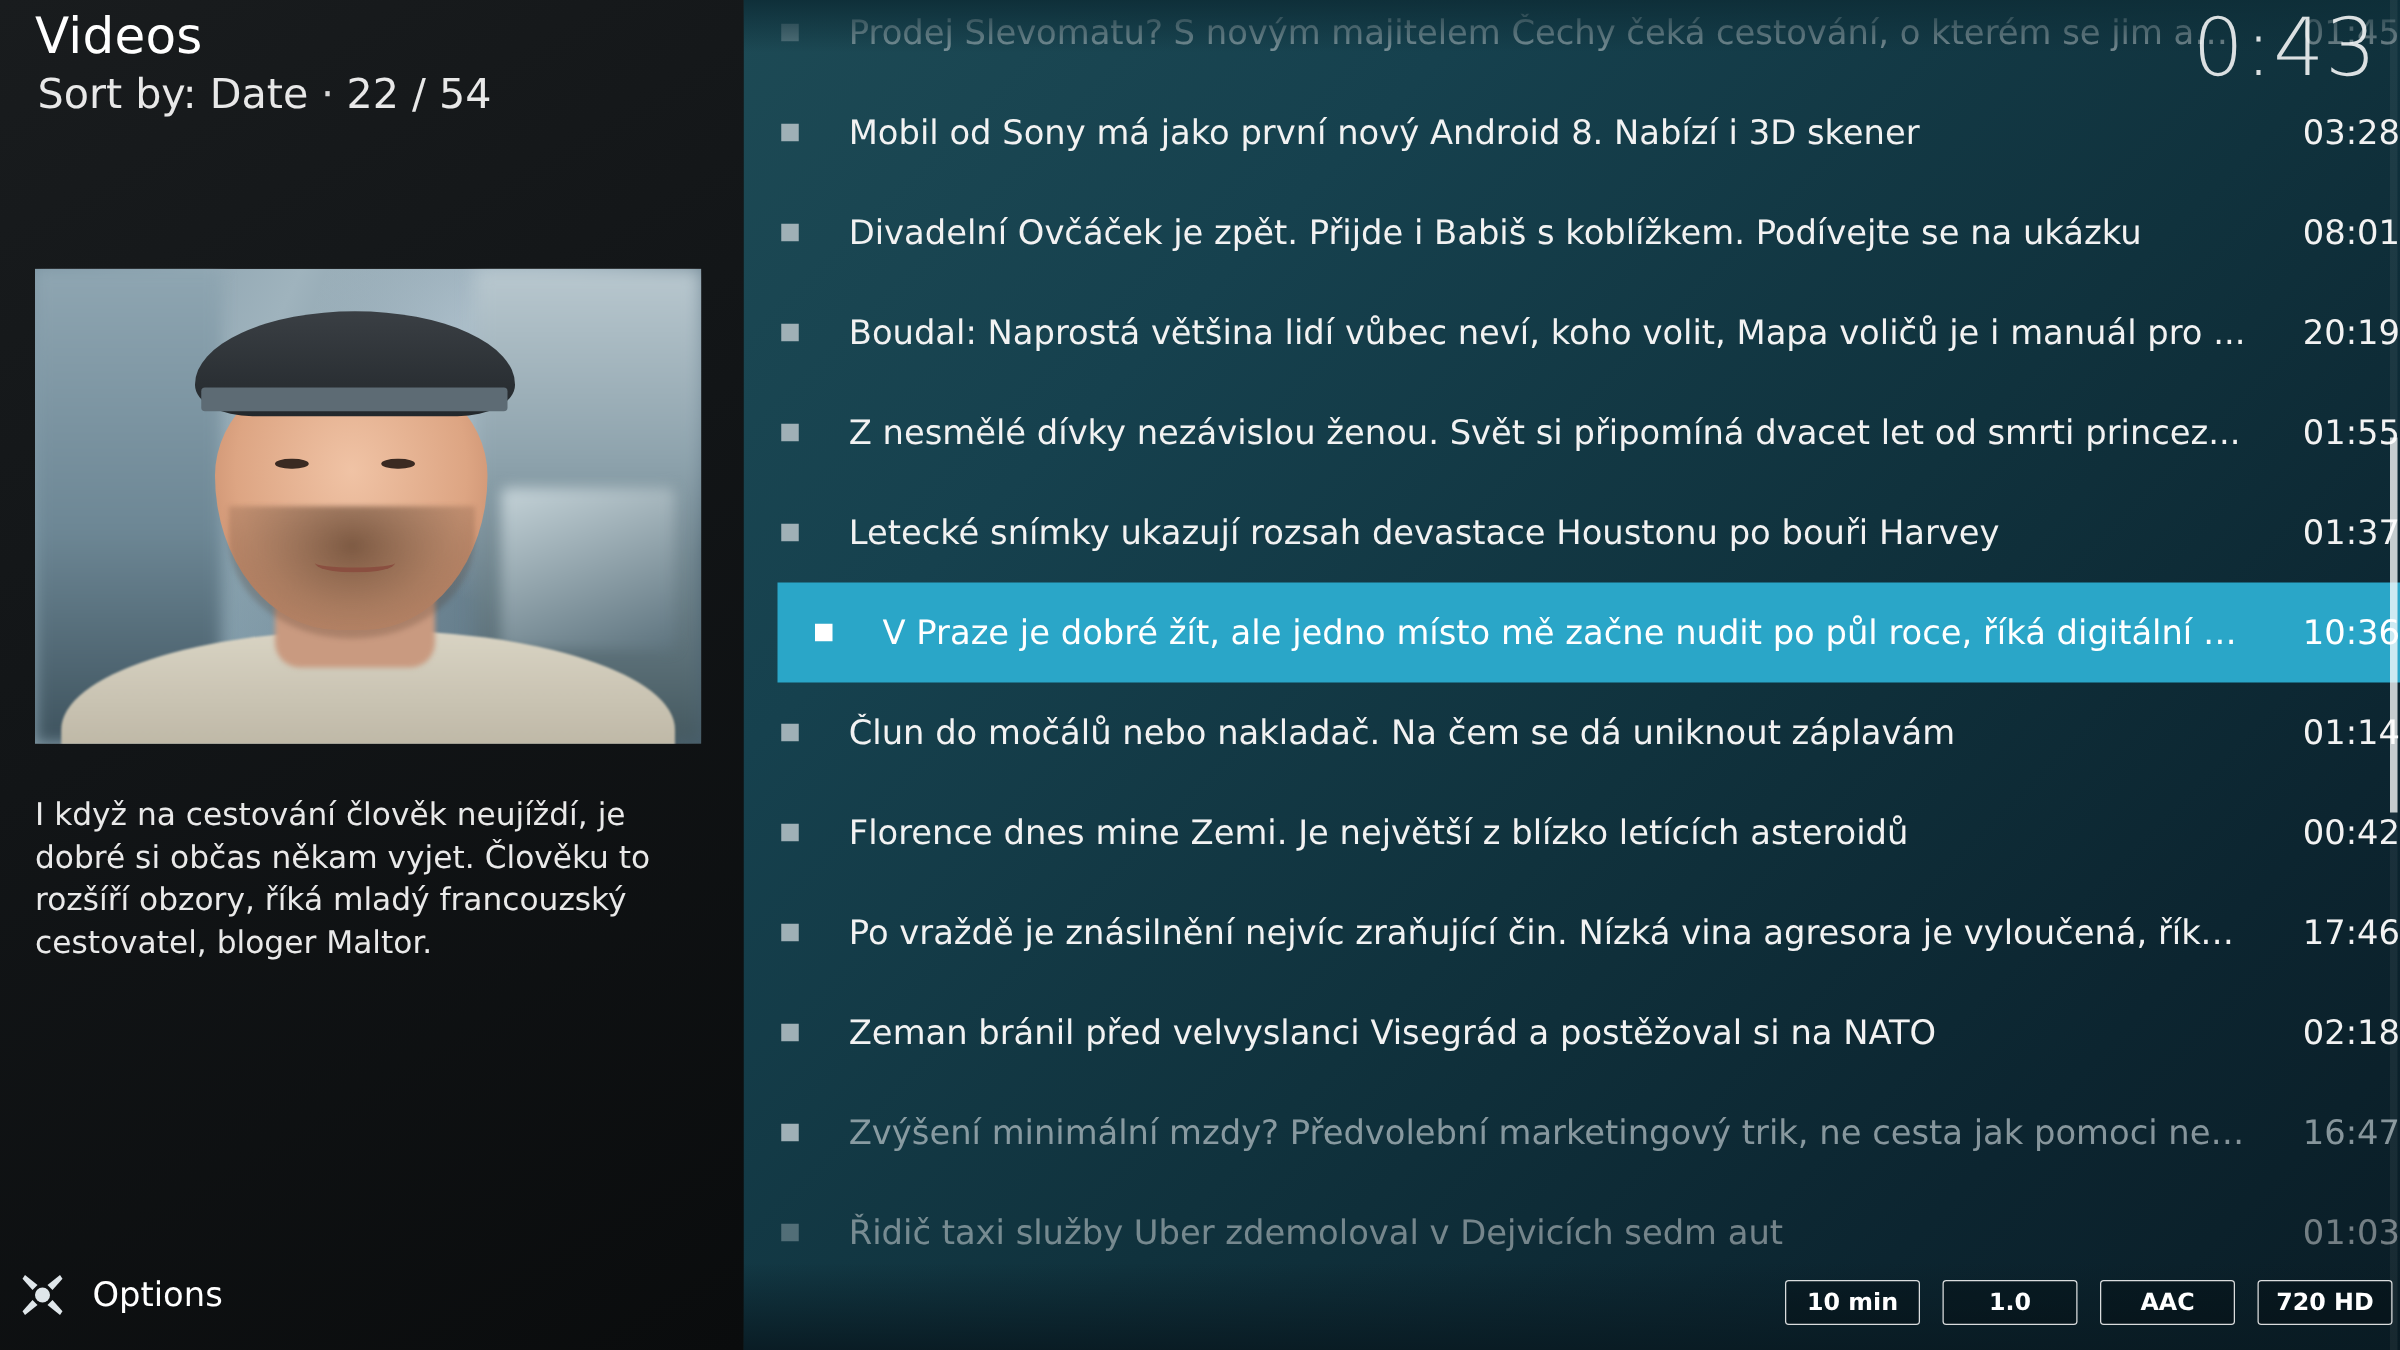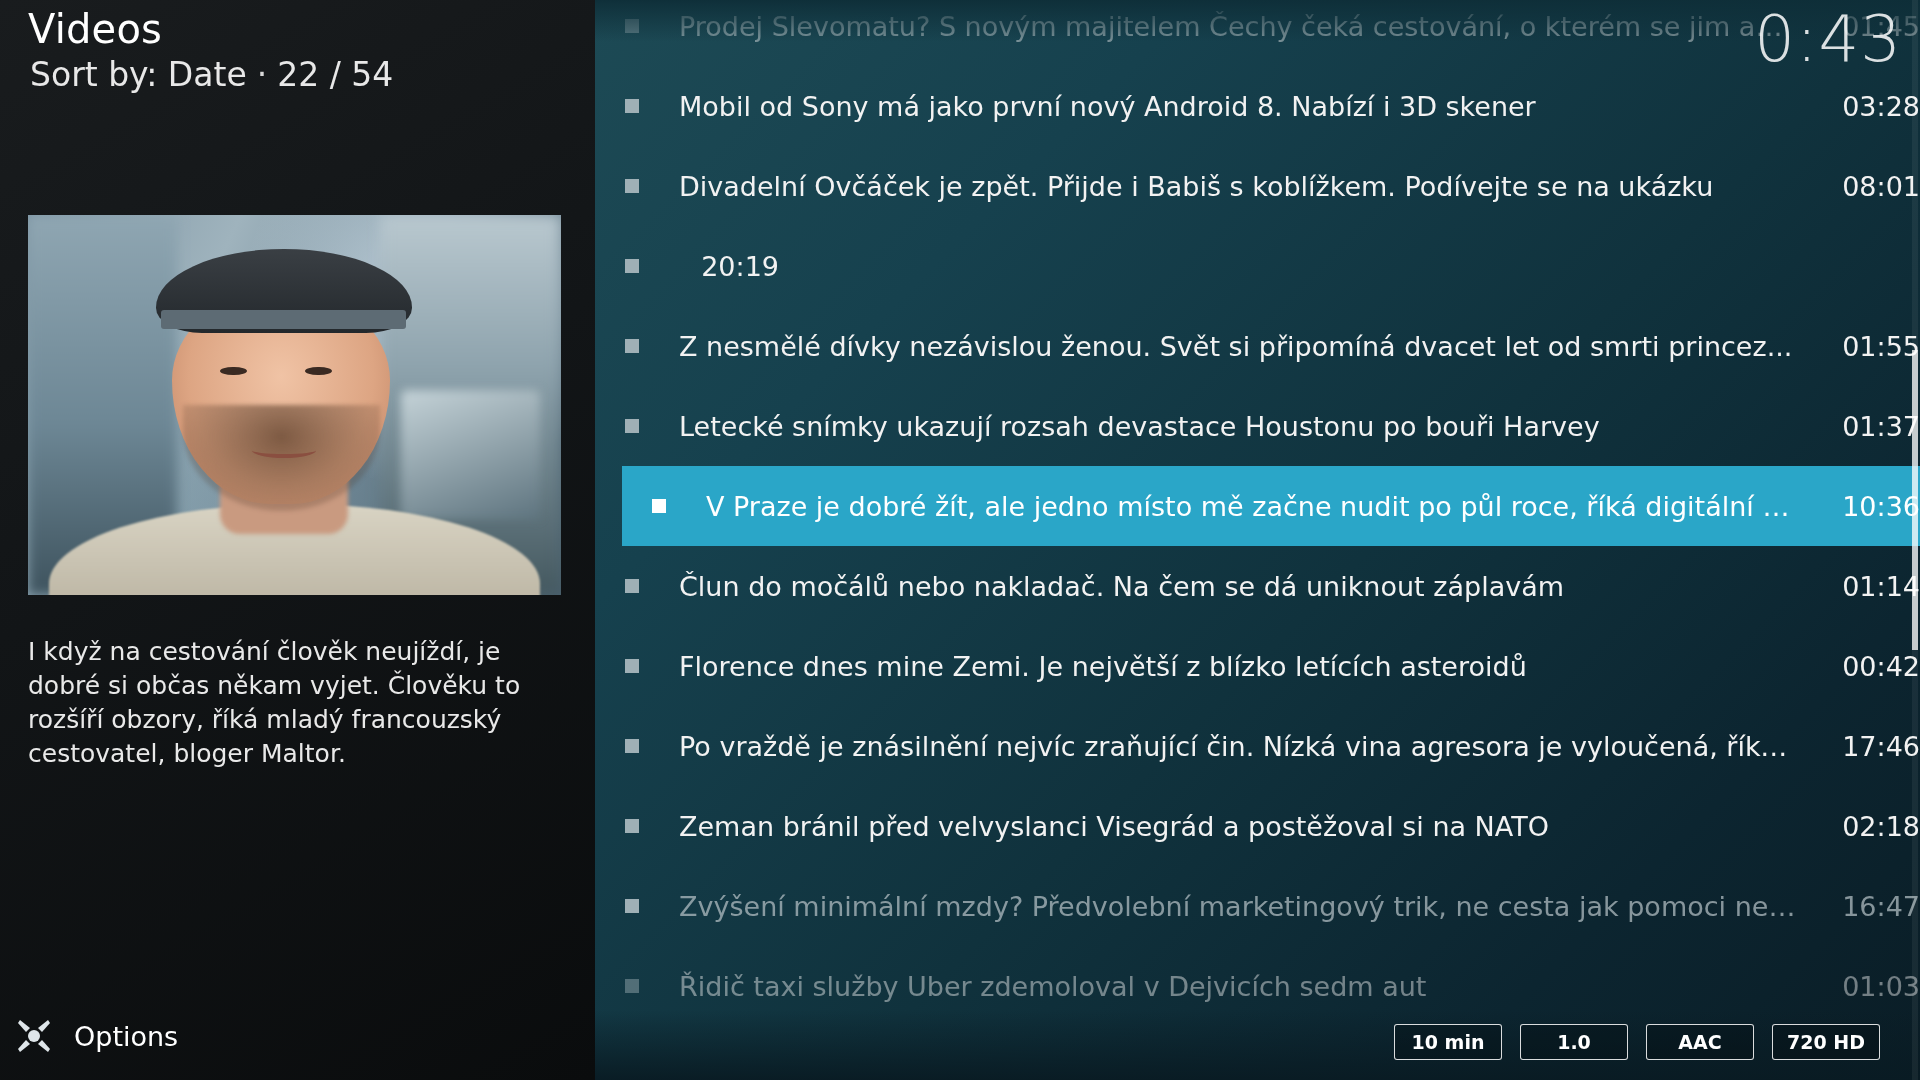--- a/index.html
+++ b/index.html
@@ -236,21 +236,21 @@
     top: 2px;
     font-size: 64px;
     color: rgba(255,255,255,0.85);
     font-weight: 300;
     letter-spacing: 1px;
   }
 
   
   .badges {
     position: absolute;
-    right: 40px;
+    right: 6px;
     bottom: 20px;
     display: flex;
     gap: 18px;
     border-radius: 12px;
   }
   .badge {
     min-width: 108px;
     height: 36px;
     border: 1px solid rgba(255,255,255,0.85);
     border-radius: 3px;
@@ -322,20 +322,21 @@
           <span class="title">Mobil od Sony má jako první nový Android 8. Nabízí i 3D skener</span>
           <span class="dur">03:28</span>
         </div>
         <div class="row">
           <span class="bullet"></span>
           <span class="title">Divadelní Ovčáček je zpět. Přijde i Babiš s koblížkem. Podívejte se na ukázku</span>
           <span class="dur">08:01</span>
         </div>
         <div class="row">
           <span class="bullet"></span>
+          <span class="title">Boudal: Naprostá většina lidí vůbec neví, koho volit, Mapa voličů je i manuál pro ...</span>
           <span class="dur">20:19</span>
         </div>
         <div class="row">
           <span class="bullet"></span>
           <span class="title">Z nesmělé dívky nezávislou ženou. Svět si připomíná dvacet let od smrti princez...</span>
           <span class="dur">01:55</span>
         </div>
         <div class="row">
           <span class="bullet"></span>
           <span class="title">Letecké snímky ukazují rozsah devastace Houstonu po bouři Harvey</span>

